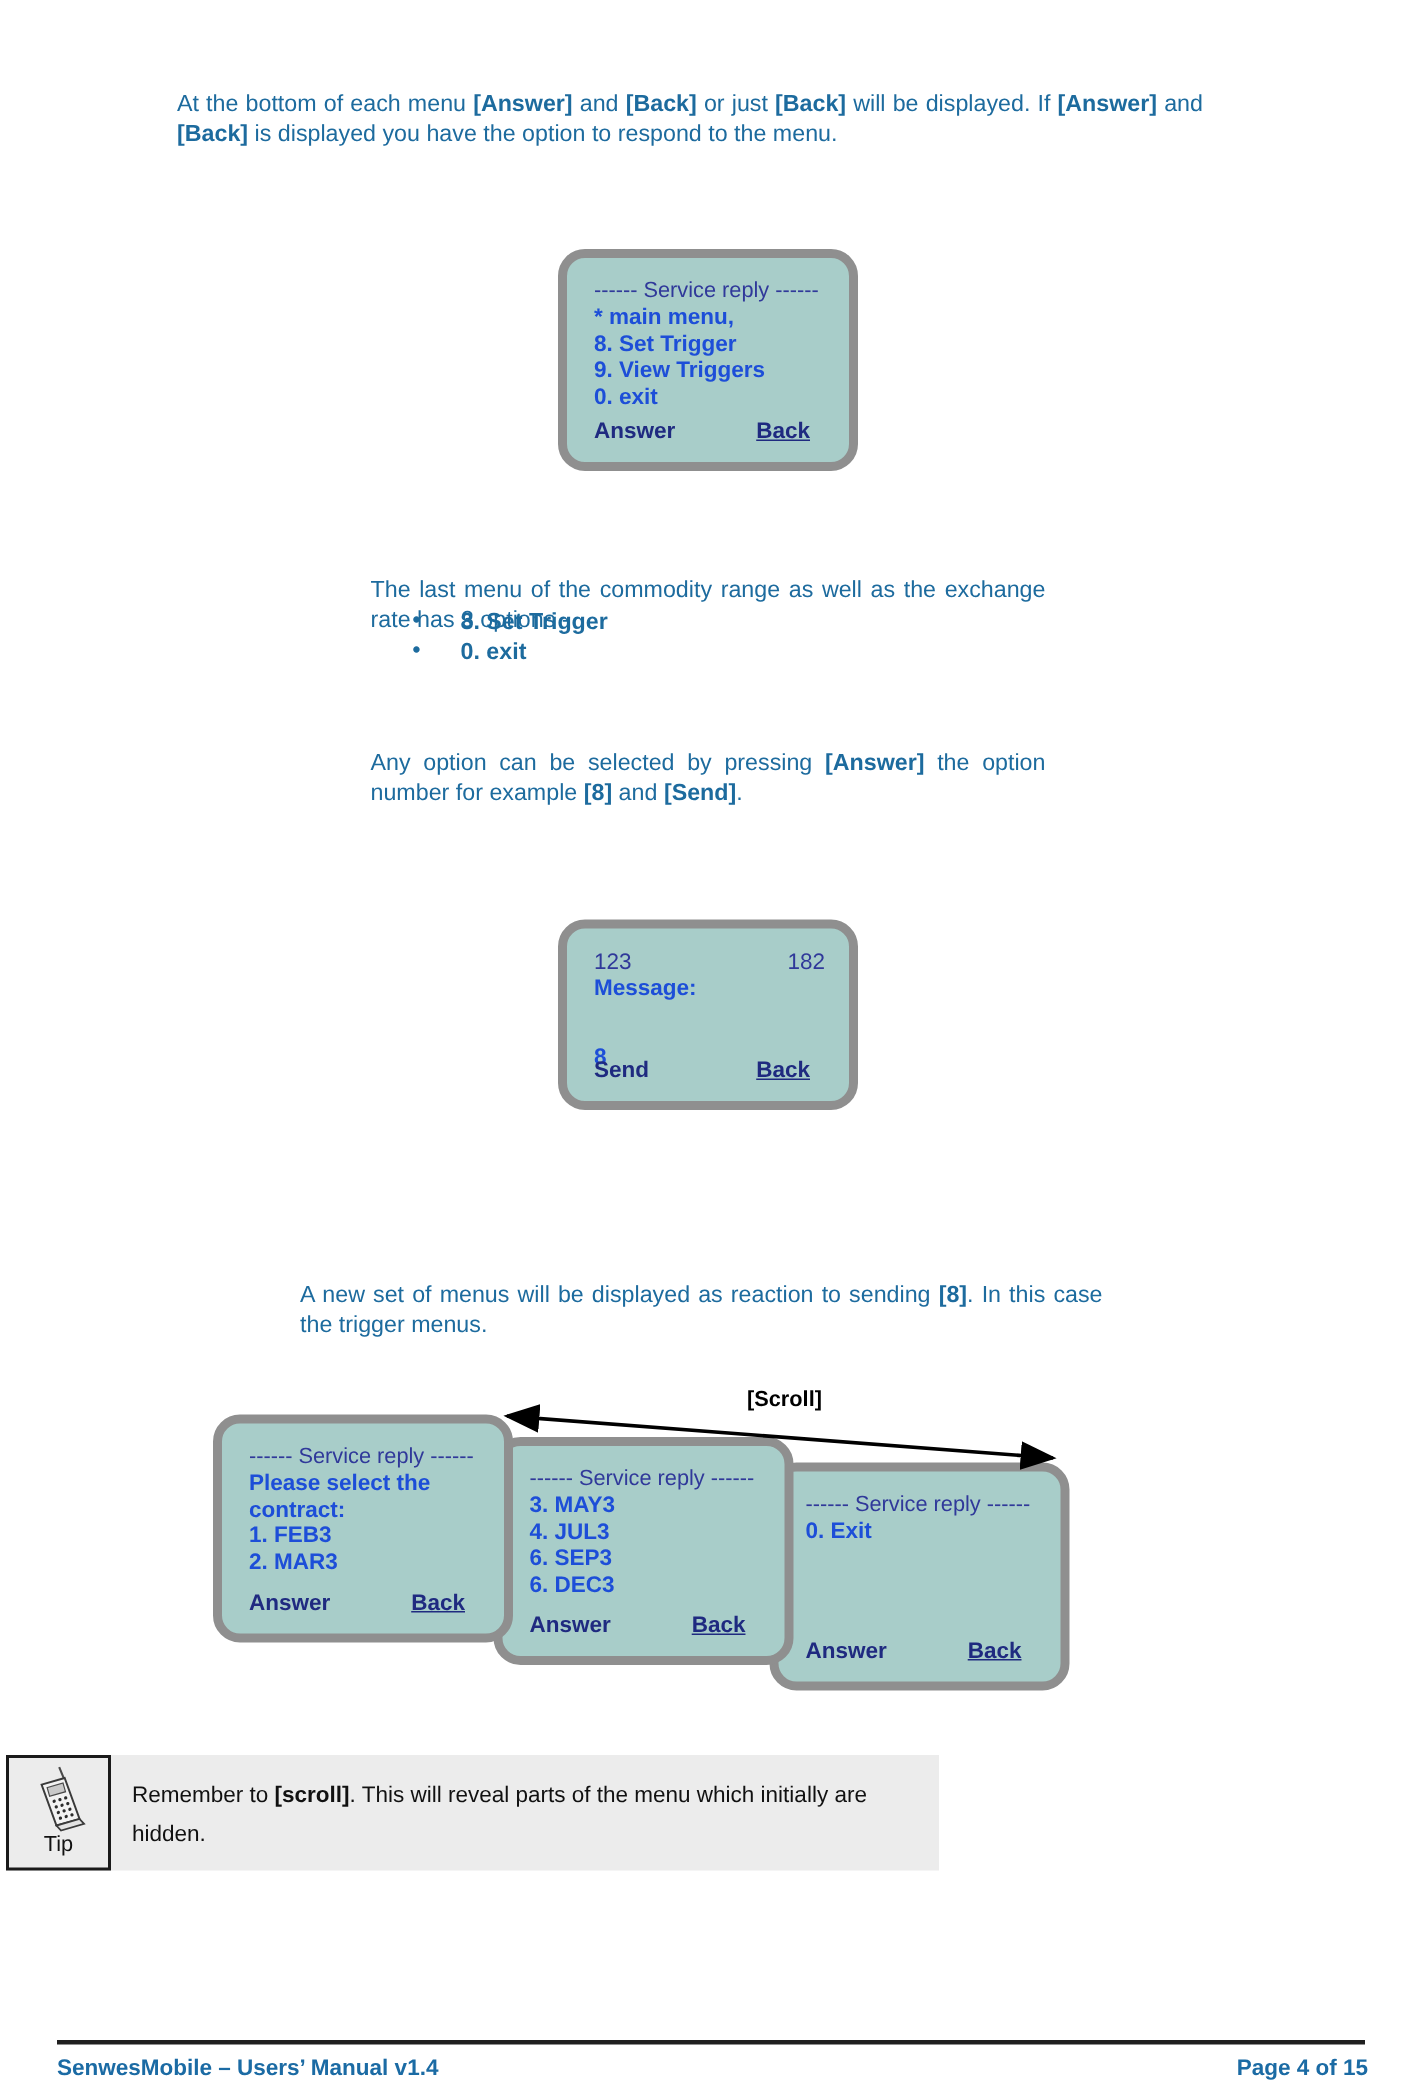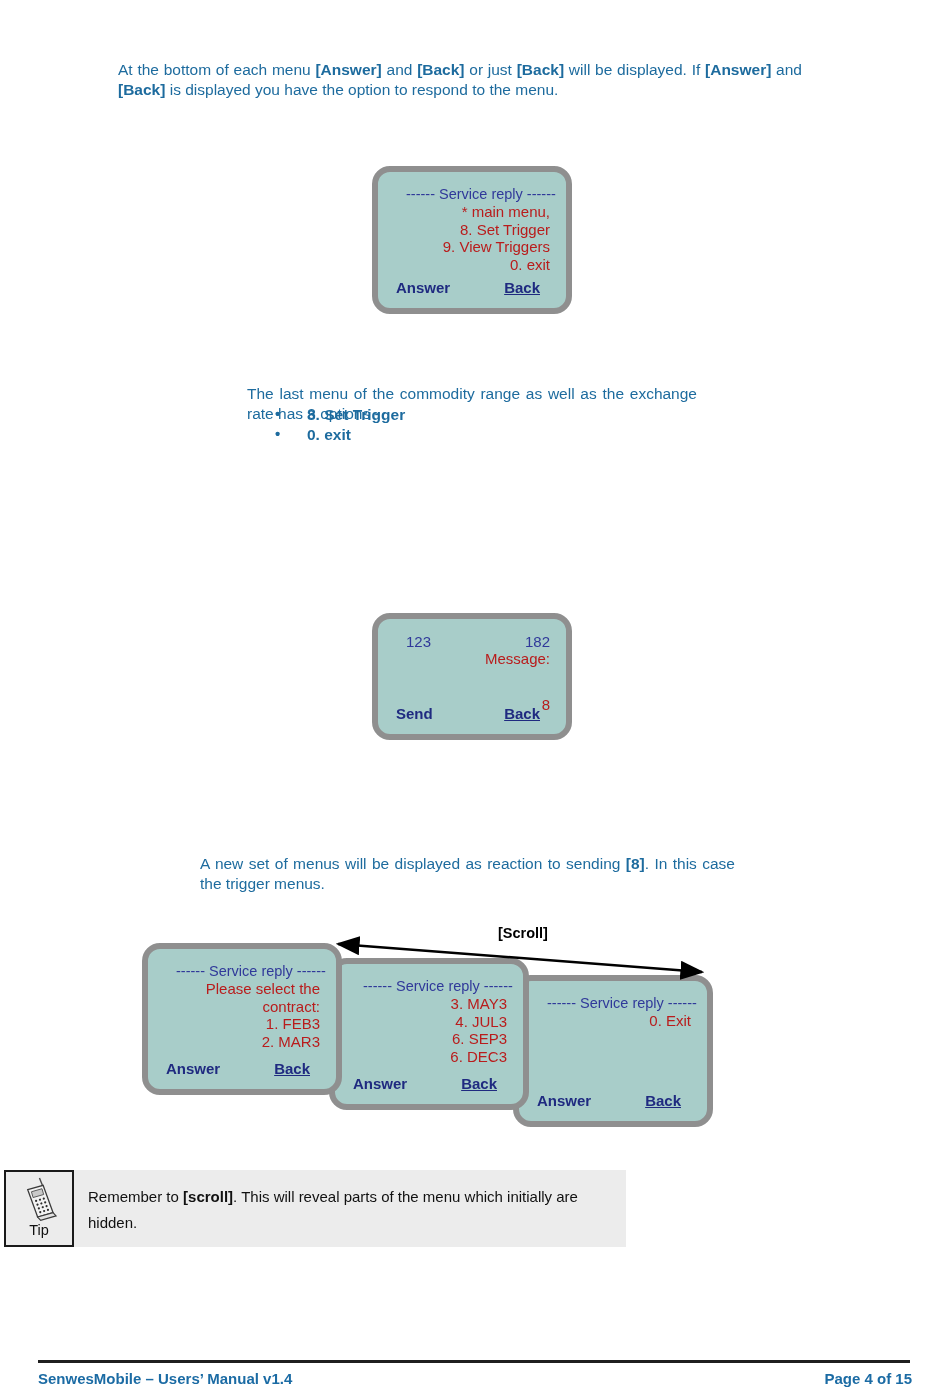--- a/index.html
+++ b/index.html
@@ -84,36 +84,35 @@
     color: #1d6b9e;
   }
 
   
   .screen {
     position: absolute;
     box-sizing: border-box;
     background: #a8cdc9;
     border: 6px solid #8f8f8f;
     border-radius: 18px;
-    padding: 14px 16px 10px 28px;
+    padding: 14px 16px 10px 18px;
   }
   .screen .hdr {
     color: #30399a;
     font-size: 14.5px;
     font-weight: normal;
     line-height: 17px;
     white-space: nowrap;
   }
   .screen .row {
-    color: #b91c1c;
-    font-size: 15px;
-    font-weight: normal;
+    color: #1d4ed8;
+    font-size: 15px;
+    font-weight: bold;
     line-height: 17.5px;
     white-space: nowrap;
-    text-align: right;
   }
   .screen .softkeys {
     position: absolute;
     left: 18px;
     right: 18px;
     bottom: 12px;
     display: flex;
     justify-content: space-between;
     color: #1f2a80;
     font-size: 15px;
@@ -242,20 +241,21 @@
     </div>
   </div>
 
   <p class="para" id="para-lastmenu">The last menu of the commodity range as well as the exchange rate has 3 options -</p>
 
   <ul class="bullets">
     <li>8. Set Trigger</li>
     <li>0. exit</li>
   </ul>
 
+  <p class="para" id="para-anyoption">Any option can be selected by pressing <b>[Answer]</b> the option number for example <b>[8]</b> and <b>[Send]</b>.</p>
 
   <div class="screen" id="screen-message">
     <div class="msg-num">
       <span>123</span>
       <span>182</span>
     </div>
     <div class="row">Message:</div>
     <div class="spacer"></div>
     <div class="spacer"></div>
     <div class="row">8</div>

